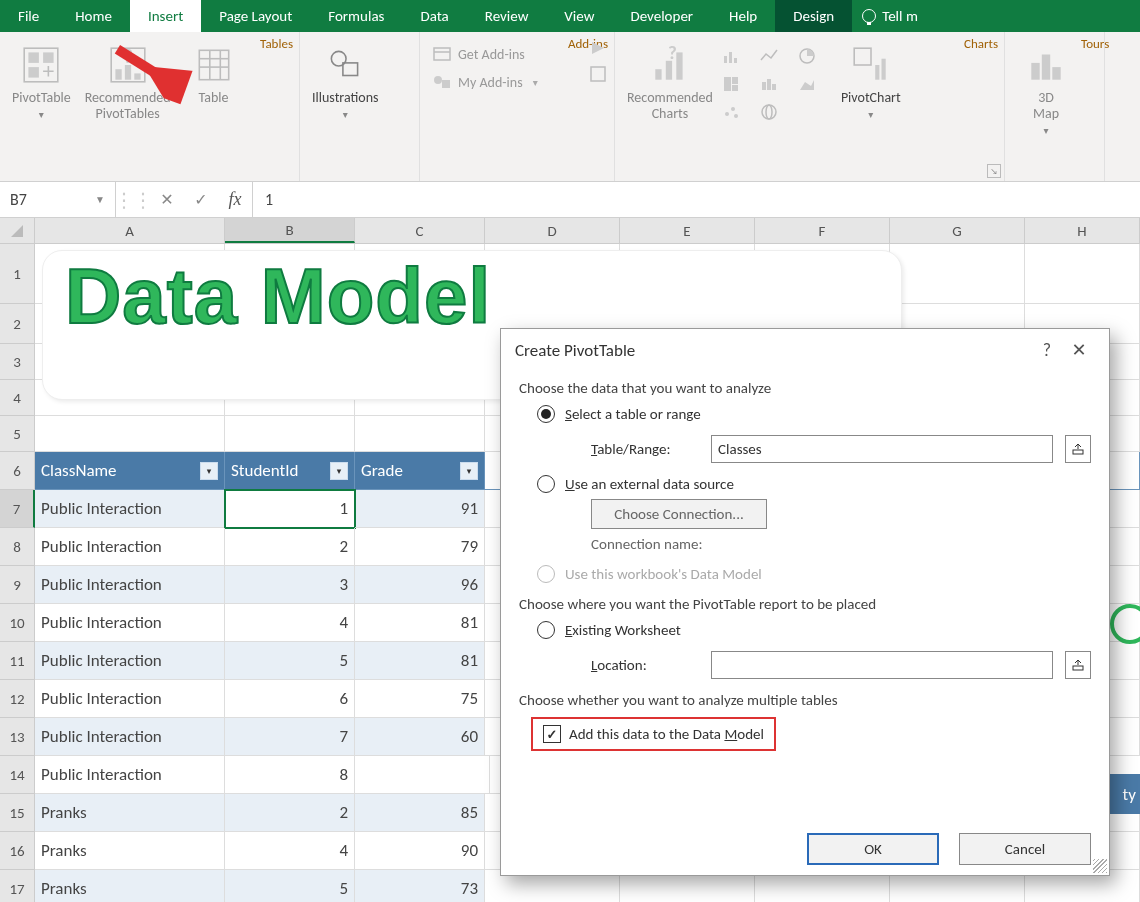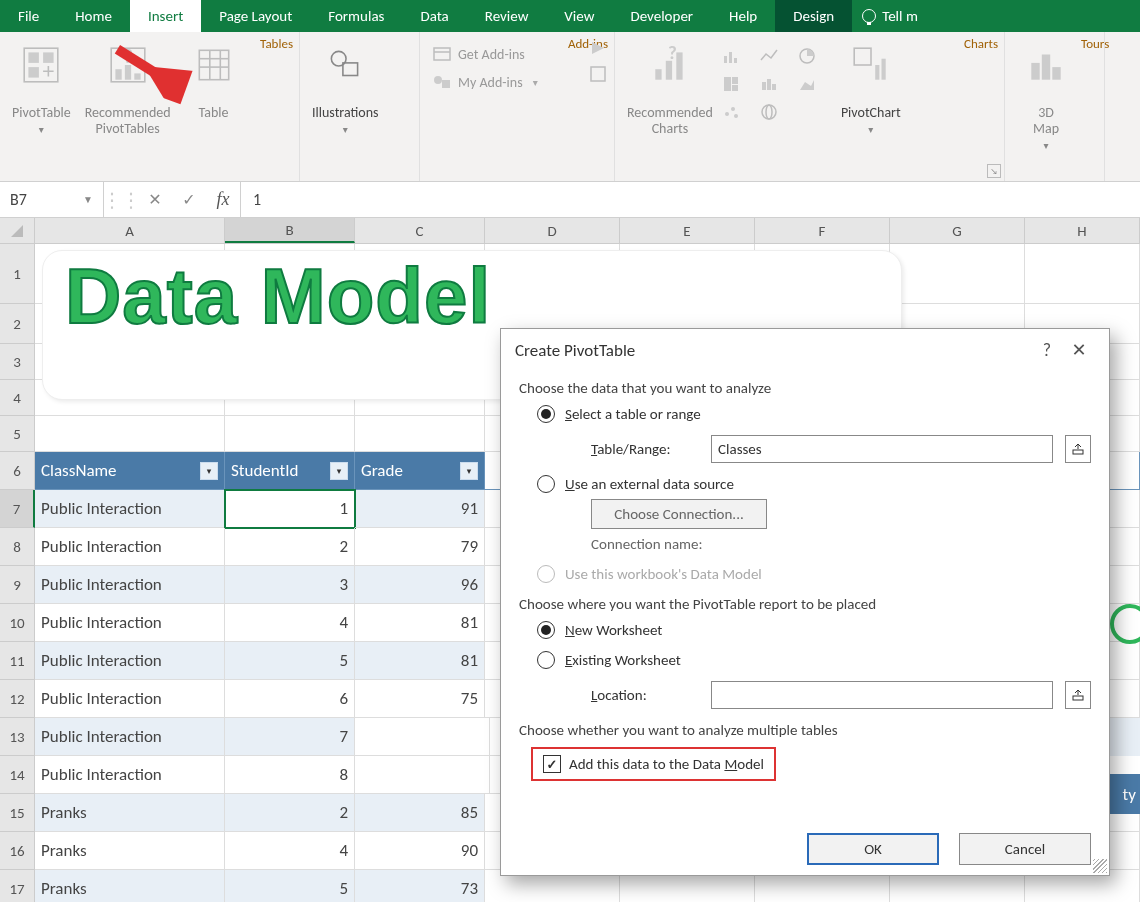--- a/index.html
+++ b/index.html
@@ -52,21 +52,21 @@
   .group-label {
     text-align:left; font-size:13px; color:#a16207; padding-bottom:2px;
   }
   .group-items { display:flex; align-items:flex-start; gap:2px; flex:1; padding-top:4px;}
   .big-btn {
     display:flex; flex-direction:column; align-items:center; justify-content:flex-start;
     width: auto; min-width:70px; padding:4px 6px; text-align:center;
     color:#999; cursor:default;
   }
   .big-btn .ico { width:42px; height:42px; margin-bottom:4px; display:flex;align-items:center;justify-content:center;}
-  .big-btn .lbl { font-size:14px; line-height:1.15; color:#888;margin-top:15px; }
+  .big-btn .lbl { font-size:14px; line-height:1.15; color:#888; }
   .big-btn.enabled .lbl { color:#444; }
   .big-btn .drop { font-size:10px;color:#888;margin-top:2px;}
   .small-btn { display:flex; align-items:center; gap:6px; padding:4px 6px; font-size:14px; color:#999;}
   .small-ico { width:20px;height:20px;display:inline-block;}
   .dlg-launch{position:absolute;right:3px;bottom:3px;width:14px;height:14px;border:1px solid #bbb;font-size:8px;display:flex;align-items:center;justify-content:center;color:#888;}
   .ico svg, .small-ico svg { width:100%; height:100%; }
   .grey-stroke { stroke:#bdbdbd; fill:none; stroke-width:1.5; }
   .grey-fill { fill:#ccc; }
 
   
@@ -74,21 +74,21 @@
     position:absolute; left:100px; top:50px; z-index:5;
     transform: rotate(200deg);
   }
 
   
   .formula-bar {
     display:flex; align-items:center; height:36px; border-bottom:1px solid #d0d0d0;
     font-size:16px; background:#fff;
   }
   .name-box {
-    width:104px; padding:0 10px; border-right:1px solid #d0d0d0; display:flex;align-items:center;justify-content:space-between;height:100%;
+    width:116px; padding:0 10px; border-right:1px solid #d0d0d0; display:flex;align-items:center;justify-content:space-between;height:100%;
     background:#fff;
   }
   .nb-arrow{color:#888;font-size:10px;}
   .fbar-btn{width:34px;display:flex;align-items:center;justify-content:center;color:#888;height:100%;}
   .fbar-btn.fx{font-style:italic;font-family:"Times New Roman",serif;color:#555;font-size:18px;}
   .fbar-sep{width:1px;background:#d0d0d0;height:100%;}
   .fbar-input{flex:1;padding:0 12px;}
   .dots{color:#ccc;letter-spacing:-1px;font-size:20px;line-height:0.5;}
 
   
@@ -561,20 +561,21 @@
           <div class="cell cC">75</div>
           <div class="cell cD" style="background: rgb(255, 255, 255);"></div>
           <div class="cell cE" style="background: rgb(255, 255, 255);"></div>
           <div class="cell cF" style="background: rgb(255, 255, 255);"></div>
           <div class="cell cG" style="background: rgb(255, 255, 255);"></div>
           <div class="cell cH" style="background: rgb(255, 255, 255);"></div>
         </div>
         <div class="row band-even">
           <div class="cell cA">Public Interaction</div>
           <div class="cell cB">7</div>
+          <div class="cell cC">60</div>
           <div class="cell cD" style="background: rgb(255, 255, 255);"></div>
           <div class="cell cE" style="background: rgb(255, 255, 255);"></div>
           <div class="cell cF" style="background: rgb(255, 255, 255);"></div>
           <div class="cell cG" style="background: rgb(255, 255, 255);"></div>
           <div class="cell cH" style="background: rgb(255, 255, 255);"></div>
         </div>
         <div class="row">
           <div class="cell cA">Public Interaction</div>
           <div class="cell cB">8</div>
           <div class="cell cD" style="background: rgb(255, 255, 255);"></div>
@@ -646,24 +647,20 @@
     </div>
     <div class="conn-btn">Choose Connection...</div>
     <div class="conn-name">Connection name:</div>
     <div class="opt disabled">
       <span class="radio disabled"></span>
       <span>Use this workbook's Data Model</span>
     </div>
 
     <div class="dlg-section">Choose where you want the PivotTable report to be placed</div>
     <div class="opt">
-      <span class="radio checked"></span>
-      <span><span class="u">N</span>ew Worksheet</span>
-    </div>
-    <div class="opt">
       <span class="radio"></span>
       <span><span class="u">E</span>xisting Worksheet</span>
     </div>
     <div class="field-row">
       <span class="field-label"><span class="u">L</span>ocation:</span>
       <span class="text-in"></span>
       <span class="ref-btn">
           <svg viewBox="0 0 14 14">
             <rect x="2" y="8" width="10" height="4" fill="none" stroke="#333"></rect>
             <path d="M7 2 L7 7 M4 5 L7 2 L10 5" fill="none" stroke="#333"></path>

